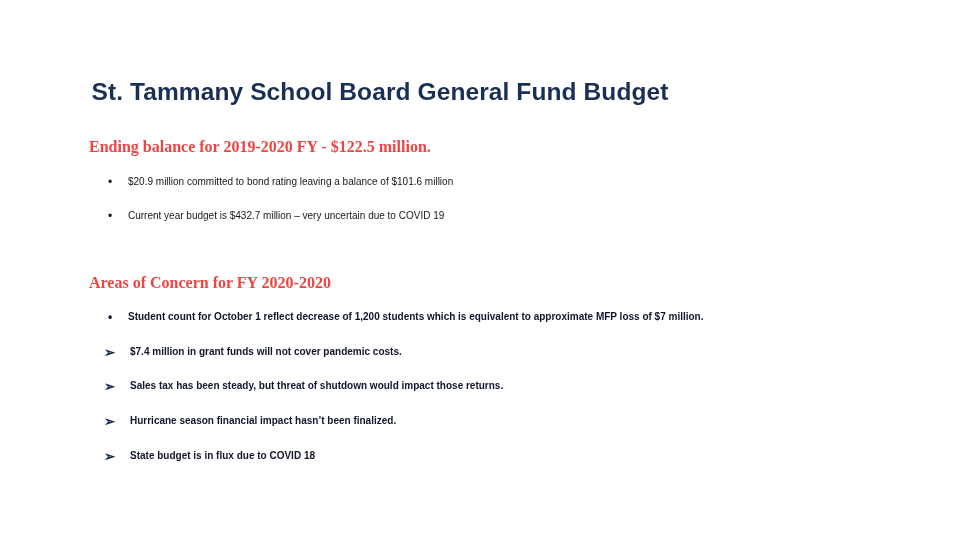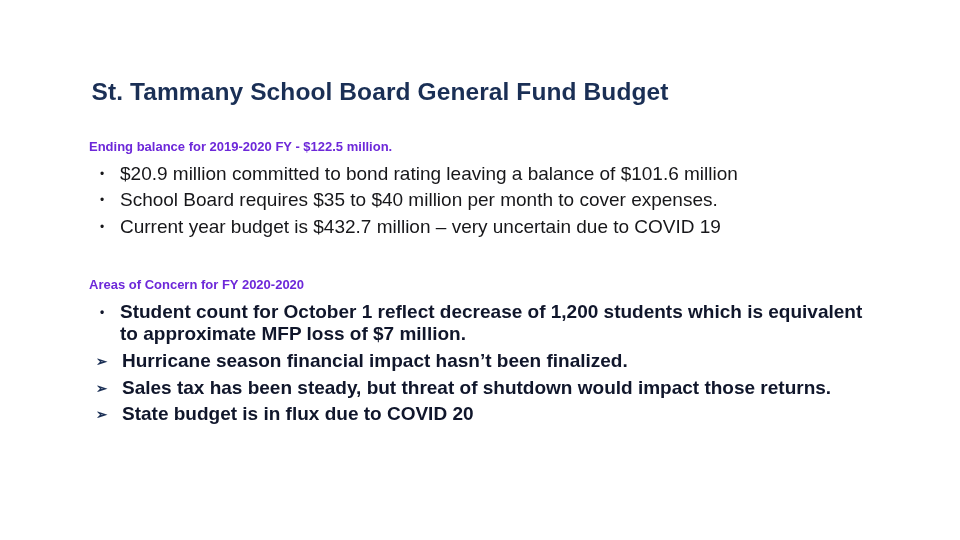--- a/index.html
+++ b/index.html
@@ -47,41 +47,42 @@
   .section {
     margin: 0;
     padding: 0;
   }
 
   .section-gap {
     height: 32px;
   }
 
   .section-heading {
-    font-size: 13px;
+    font-size: 16px;
     font-weight: bold;
-    color: #6d28d9;
+    color: #ef4444;
     line-height: 22.5px;
     margin: 0 0 0 0;
     white-space: nowrap;
+    font-family: Liberation Serif, serif;
   }
 
   .bullet-list {
     list-style: none;
     margin: 0;
     padding: 0;
   }
 
   .bullet-item {
     position: relative;
     padding-left: 27px;
-    font-size: 19px;
+    font-size: 10px;
     line-height: 22.6px;
     color: #17171a;
-    margin: 4px;
+    margin: 12px;
   }
 
   .bullet-item .marker {
     position: absolute;
     left: 7px;
     top: 0;
     width: 20px;
     color: #17171a;
     font-size: 15.2px;
     line-height: 22.6px;
@@ -135,47 +136,47 @@
 
     <div class="section">
       <div class="section-heading">Ending balance for 2019-2020 FY - $122.5 million.</div>
       <ul class="bullet-list">
         <li class="bullet-item dot">
           <span class="marker"></span>
           <span class="wrap-tight">$20.9 million committed to bond rating leaving a balance of $101.6 million</span>
         </li>
         <li class="bullet-item dot">
           <span class="marker"></span>
-          <span class="wrap-tight">School Board requires $35 to $40 million per month to cover expenses.</span>
-        </li>
-        <li class="bullet-item dot">
-          <span class="marker"></span>
           <span class="wrap-tight">Current year budget is $432.7 million – very uncertain due to COVID 19</span>
         </li>
       </ul>
     </div>
 
     <div class="section-gap"></div>
 
     <div class="section concern">
       <div class="section-heading">Areas of Concern for FY 2020-2020</div>
       <ul class="bullet-list">
         <li class="bullet-item dot">
           <span class="marker"></span>
           <span class="wrap-tight">Student count for October 1 reflect decrease of 1,200 students which is equivalent to approximate MFP loss of $7 million.</span>
         </li>
         <li class="bullet-item arrow">
           <span class="marker"></span>
-          <span class="wrap-tight">Hurricane season financial impact hasn’t been finalized.</span>
+          <span class="wrap-tight">$7.4 million in grant funds will not cover pandemic costs.</span>
         </li>
         <li class="bullet-item arrow">
           <span class="marker"></span>
           <span class="wrap-tight">Sales tax has been steady, but threat of shutdown would impact those returns.</span>
         </li>
         <li class="bullet-item arrow">
           <span class="marker"></span>
-          <span class="wrap-tight">State budget is in flux due to COVID 20</span>
+          <span class="wrap-tight">Hurricane season financial impact hasn’t been finalized.</span>
+        </li>
+        <li class="bullet-item arrow">
+          <span class="marker"></span>
+          <span class="wrap-tight">State budget is in flux due to COVID 18</span>
         </li>
       </ul>
     </div>
 
   </div>
 </div>
 
 </body></html>

